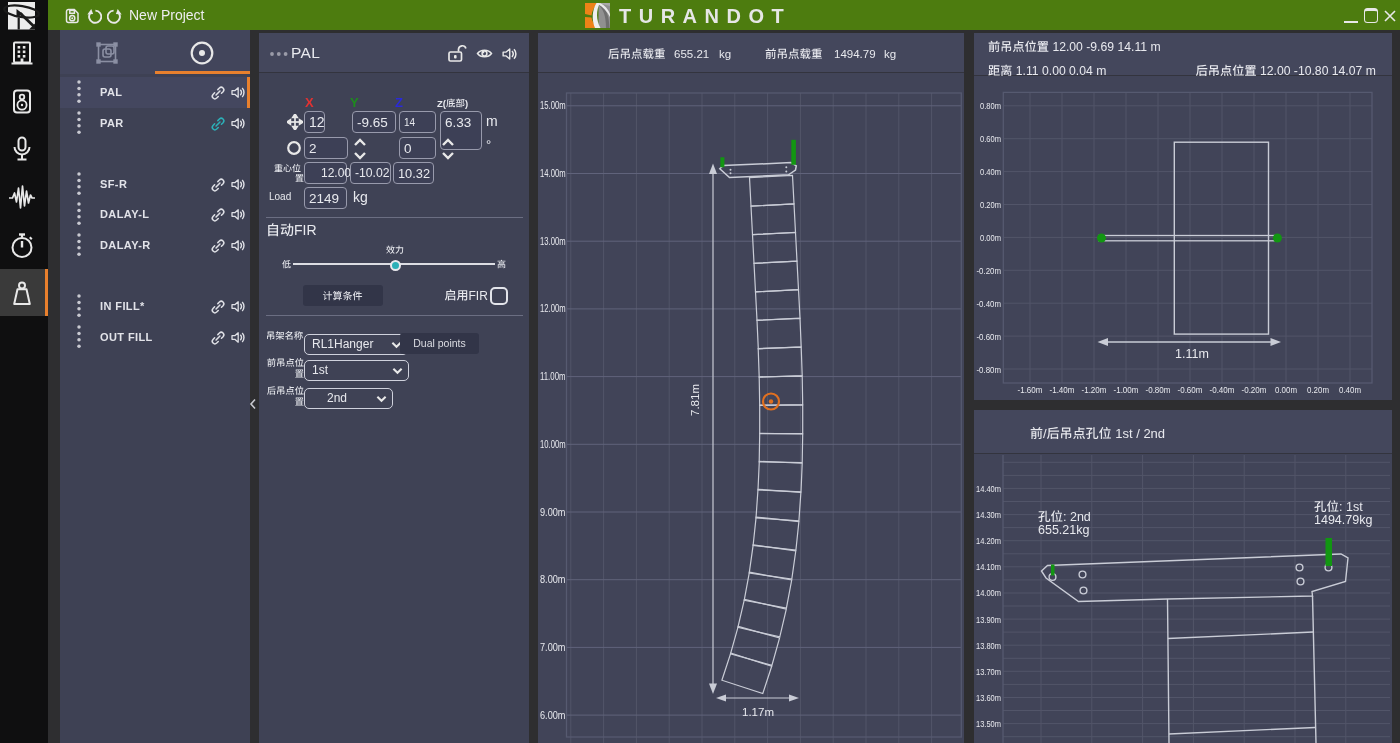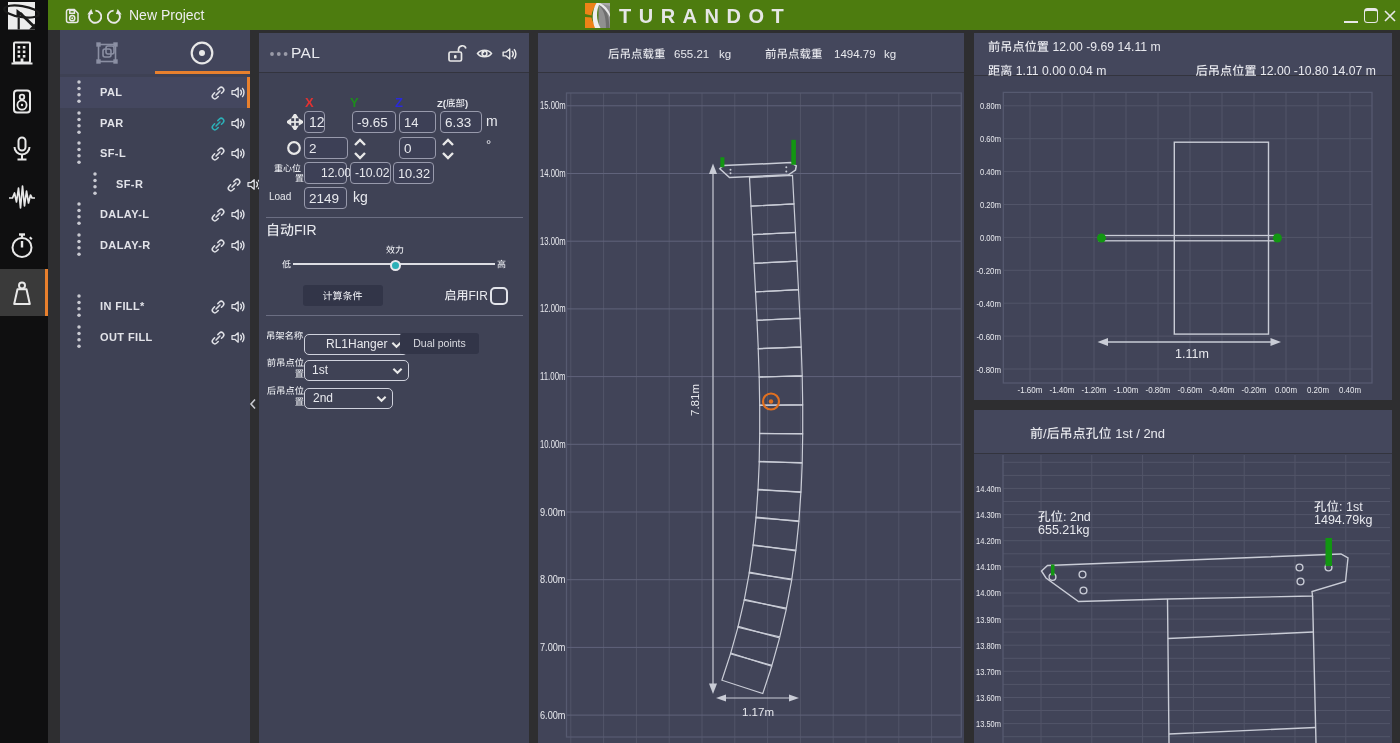--- a/index.html
+++ b/index.html
@@ -183,44 +183,21 @@
         </g>
       </svg>
       <svg width="15" height="15" viewBox="0 0 15 15" style="position:absolute;left:170px;top:8px">
         <g stroke="#dfe0e6" fill="none">
           <path d="M2,5.7 L4.8,5.7 L8.2,2.8 L8.2,12.2 L4.8,9.3 L2,9.3 Z" stroke-width="1.3" stroke-linejoin="round"></path>
           <path d="M10.3,4.8 a4,4 0 0 1 0,5.4" stroke-width="1.4"></path>
           <path d="M12.2,3 a6.6,6.6 0 0 1 0,9" stroke-width="1.4"></path>
         </g>
       </svg>
     </div>
-    <div style="position:absolute;left:0;top:108.2px;width:190px;height:31px;">
-      <svg width="5" height="25" style="position:absolute;left:17px;top:3px">
-        <circle cx="2" cy="2.0" r="1.75" fill="#c9cad2"></circle>
-        <circle cx="2" cy="8.4" r="1.75" fill="#c9cad2"></circle>
-        <circle cx="2" cy="14.8" r="1.75" fill="#c9cad2"></circle>
-        <circle cx="2" cy="21.200000000000003" r="1.75" fill="#c9cad2"></circle>
-      </svg>
-      <div style="position:absolute;left:40px;top:9px;font-size:11px;font-weight:600;letter-spacing:.4px;color:#e2e3e9">SF-L</div>
-      <svg width="16" height="16" viewBox="0 0 18 18" style="position:absolute;left:150px;top:8px">
-        <g stroke="#dfe0e6" stroke-width="1.7" fill="none" stroke-linecap="round">
-          <path d="M5.2,8.8 L3.4,10.6 a2.9,2.9 0 0 0 4.1,4.1 L9.3,12.9"></path>
-          <path d="M8.8,5.2 L10.6,3.4 a2.9,2.9 0 0 1 4.1,4.1 L12.9,9.3"></path>
-          <line x1="6.8" y1="11.2" x2="11.2" y2="6.8"></line>
-        </g>
-      </svg>
-      <svg width="15" height="15" viewBox="0 0 15 15" style="position:absolute;left:170px;top:8px">
-        <g stroke="#dfe0e6" fill="none">
-          <path d="M2,5.7 L4.8,5.7 L8.2,2.8 L8.2,12.2 L4.8,9.3 L2,9.3 Z" stroke-width="1.3" stroke-linejoin="round"></path>
-          <path d="M10.3,4.8 a4,4 0 0 1 0,5.4" stroke-width="1.4"></path>
-          <path d="M12.2,3 a6.6,6.6 0 0 1 0,9" stroke-width="1.4"></path>
-        </g>
-      </svg>
-    </div>
-    <div style="position:absolute;left:16px;top:138.8px;width:190px;height:31px;padding-left:28px;">
+    <div style="position:absolute;left:0;top:138.8px;width:190px;height:31px;padding-left:28px;">
       <svg width="5" height="25" style="position:absolute;left:17px;top:3px">
         <circle cx="2" cy="2.0" r="1.75" fill="#c9cad2"></circle>
         <circle cx="2" cy="8.4" r="1.75" fill="#c9cad2"></circle>
         <circle cx="2" cy="14.8" r="1.75" fill="#c9cad2"></circle>
         <circle cx="2" cy="21.200000000000003" r="1.75" fill="#c9cad2"></circle>
       </svg>
       <div style="position:absolute;left:40px;top:9px;font-size:11px;font-weight:600;letter-spacing:.4px;color:#e2e3e9">SF-R</div>
       <svg width="16" height="16" viewBox="0 0 18 18" style="position:absolute;left:150px;top:8px">
         <g stroke="#dfe0e6" stroke-width="1.7" fill="none" stroke-linecap="round">
           <path d="M5.2,8.8 L3.4,10.6 a2.9,2.9 0 0 0 4.1,4.1 L9.3,12.9"></path>
@@ -411,22 +388,22 @@
         <polygon points="0,8 3.4,5.8 3.4,10.2"></polygon>
         <polygon points="16,8 12.6,5.8 12.6,10.2"></polygon>
       </g>
     </svg>
   <svg width="14" height="14" viewBox="0 0 14 14" style="position:absolute;left:28px;top:108px">
       <circle cx="7" cy="7" r="5.8" fill="none" stroke="#e8e8e8" stroke-width="2.2"></circle>
     </svg>
   <div style="position:absolute;left:10px;top:158px;font-size:10px;color:#e8e9ee">Load</div>
 <div style="position:absolute;left:45px;top:78px;width:21px;height:22px;border:1px solid #989aac;border-radius:4px;background:#3d4056;font-size:14px;color:#e8e9ee;line-height:21px;padding-left:4px;box-sizing:border-box">12</div>
     <div style="position:absolute;left:93px;top:78px;width:44px;height:22px;border:1px solid #989aac;border-radius:4px;background:#3d4056;font-size:13.5px;color:#e8e9ee;line-height:21px;padding-left:4px;box-sizing:border-box">-9.65</div>
-    <div style="position:absolute;left:140px;top:78px;width:37px;height:22px;border:1px solid #989aac;border-radius:4px;background:#3d4056;font-size:13px;color:#e8e9ee;line-height:21px;padding-left:4px;box-sizing:border-box">14</div>
-    <div style="position:absolute;left:181px;top:78px;width:42px;height:22px;border:1px solid #989aac;border-radius:4px;background:#3d4056;font-size:13.5px;color:#e8e9ee;line-height:21px;padding-left:4px;box-sizing:border-box">6.33</div>
+    <div style="position:absolute;left:140px;top:78px;width:37px;height:22px;border:1px solid #989aac;border-radius:4px;background:#3d4056;font-size:10px;color:#e8e9ee;line-height:21px;padding-left:4px;box-sizing:border-box">14</div>
+    <div style="position:absolute;left:181px;top:78px;width:42px;height:39px;border:1px solid #989aac;border-radius:4px;background:#3d4056;font-size:13.5px;color:#e8e9ee;line-height:21px;padding-left:4px;box-sizing:border-box">6.33</div>
     <div style="position:absolute;left:227px;top:80px;font-size:14px;color:#e8e9ee">m</div>
     <div style="position:absolute;left:45px;top:104px;width:44px;height:22px;border:1px solid #989aac;border-radius:4px;background:#3d4056;font-size:13.5px;color:#e8e9ee;line-height:21px;padding-left:4px;box-sizing:border-box">2</div>
     <svg width="14" height="24" viewBox="0 0 14 24" style="position:absolute;left:94px;top:104px">
       <path d="M2,8 L7,3 L12,8" fill="none" stroke="#e8e8e8" stroke-width="2.4"></path>
       <path d="M2,16 L7,21 L12,16" fill="none" stroke="#e8e8e8" stroke-width="2.4"></path>
     </svg>
     <div style="position:absolute;left:140px;top:104px;width:37px;height:22px;border:1px solid #989aac;border-radius:4px;background:#3d4056;font-size:13.5px;color:#e8e9ee;line-height:21px;padding-left:4px;box-sizing:border-box">0</div>
     <svg width="14" height="24" viewBox="0 0 14 24" style="position:absolute;left:182px;top:104px">
       <path d="M2,8 L7,3 L12,8" fill="none" stroke="#e8e8e8" stroke-width="2.4"></path>
       <path d="M2,16 L7,21 L12,16" fill="none" stroke="#e8e8e8" stroke-width="2.4"></path>
@@ -436,28 +413,28 @@
     <div style="position:absolute;left:91px;top:129px;width:41px;height:22px;border:1px solid #989aac;border-radius:4px;background:#3d4056;font-size:12.2px;color:#e8e9ee;line-height:21px;padding-left:4px;box-sizing:border-box">-10.02</div>
     <div style="position:absolute;left:134px;top:129px;width:41px;height:22px;border:1px solid #989aac;border-radius:4px;background:#3d4056;font-size:12.8px;color:#e8e9ee;line-height:21px;padding-left:4px;box-sizing:border-box">10.32</div>
     <div style="position:absolute;left:45px;top:154px;width:43px;height:22px;border:1px solid #989aac;border-radius:4px;background:#3d4056;font-size:13.5px;color:#e8e9ee;line-height:21px;padding-left:4px;box-sizing:border-box">2149</div>
     <div style="position:absolute;left:94px;top:156px;font-size:14px;color:#e8e9ee">kg</div>
     <div style="position:absolute;left:7px;top:184px;width:257px;border-top:1px solid #6b6e82"></div>
     <div style="position:absolute;left:34px;top:229.5px;width:202px;height:2.6px;background:#dcdde3"></div>
     <div style="position:absolute;left:131px;top:226.5px;width:7px;height:7px;border-radius:50%;background:#2cb0b8;border:2.4px solid #e9e9ee"></div>
     <div style="position:absolute;left:44px;top:251.5px;width:80px;height:21px;background:#323548;border-radius:3px;font-size:10.5px;color:#dcdde3;text-align:center;line-height:21px"></div>
     <div style="position:absolute;left:231px;top:254px;width:14px;height:14px;border:2.5px solid #e3e4ea;border-radius:5px"></div>
     <div style="position:absolute;left:7px;top:282px;width:257px;border-top:1px solid #6b6e82"></div>
-    <div style="position:absolute;left:45px;top:300.5px;width:104px;height:21px;border:1.6px solid #cfd1dc;border-radius:5px;font-size:12px;color:#e8e9ee;line-height:18px;padding-left:21px;box-sizing:border-box">RL1Hanger<svg width="11" height="8" viewBox="0 0 12 8" style="position:absolute;right:5px;top:6px">
+    <div style="position:absolute;left:45px;top:300.5px;width:104px;height:21px;border:1.6px solid #cfd1dc;border-radius:5px;font-size:12px;color:#e8e9ee;line-height:18px;padding-left:7px;box-sizing:border-box">RL1Hanger<svg width="11" height="8" viewBox="0 0 12 8" style="position:absolute;right:5px;top:6px">
         <path d="M1.5,1.5 L6,6 L10.5,1.5" fill="none" stroke="#e8e8e8" stroke-width="2.2"></path>
       </svg></div>
     <div style="position:absolute;left:141px;top:299.5px;width:79px;height:21px;background:#323548;border-radius:3px;font-size:10.5px;color:#dcdde3;text-align:center;line-height:21px">Dual points</div>
     <div style="position:absolute;left:45px;top:326.5px;width:105px;height:21px;border:1.6px solid #cfd1dc;border-radius:5px;font-size:12px;color:#e8e9ee;line-height:18px;padding-left:7px;box-sizing:border-box">1st<svg width="11" height="8" viewBox="0 0 12 8" style="position:absolute;right:5px;top:6px">
         <path d="M1.5,1.5 L6,6 L10.5,1.5" fill="none" stroke="#e8e8e8" stroke-width="2.2"></path>
       </svg></div>
-    <div style="position:absolute;left:45px;top:354.5px;width:89px;height:21px;border:1.6px solid #cfd1dc;border-radius:5px;font-size:12px;color:#e8e9ee;line-height:18px;padding-left:8px;box-sizing:border-box">2nd<svg width="11" height="8" viewBox="0 0 12 8" style="position:absolute;right:5px;top:6px">
+    <div style="position:absolute;left:45px;top:354.5px;width:89px;height:21px;border:1.6px solid #cfd1dc;border-radius:5px;font-size:12px;color:#e8e9ee;line-height:18px;padding-left:22px;box-sizing:border-box">2nd<svg width="11" height="8" viewBox="0 0 12 8" style="position:absolute;right:5px;top:6px">
         <path d="M1.5,1.5 L6,6 L10.5,1.5" fill="none" stroke="#e8e8e8" stroke-width="2.2"></path>
       </svg></div>
   </div>
 
 <div style="position:absolute;left:538px;top:33px;width:426px;height:710px;background:#414458;overflow:hidden">
   <div style="position:absolute;left:0;top:0;width:426px;height:40px;background:#44475c;border-bottom:1px solid #33343e;box-sizing:border-box"></div>
   <svg width="426" height="40" style="position:absolute;left:0;top:0">
       <use href="#cg0" transform="translate(70.0 25.0) scale(0.01150)" fill="#e8e9ee"></use>
       <use href="#cg1" transform="translate(81.5 25.0) scale(0.01150)" fill="#e8e9ee"></use>
       <use href="#cg2" transform="translate(93.0 25.0) scale(0.01150)" fill="#e8e9ee"></use>

